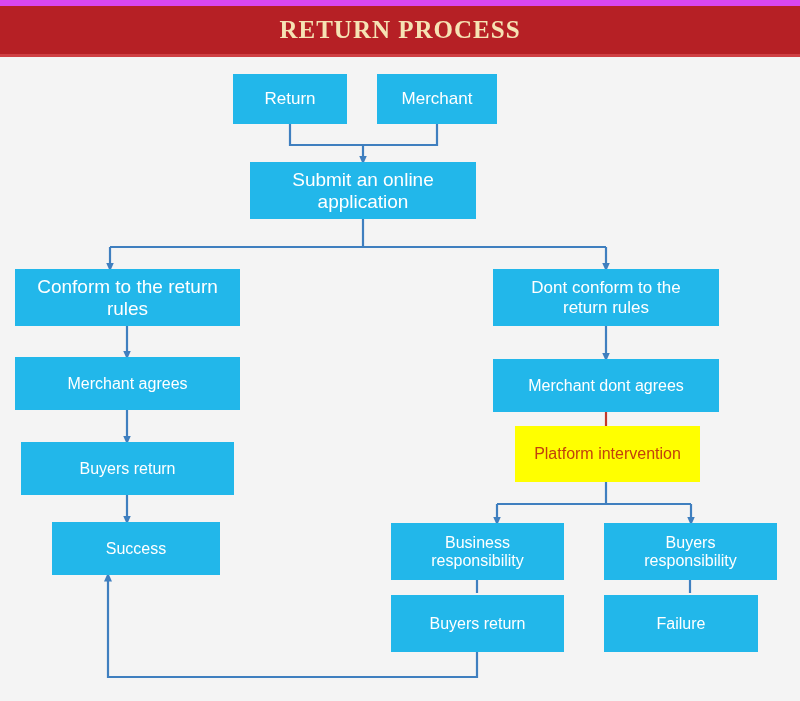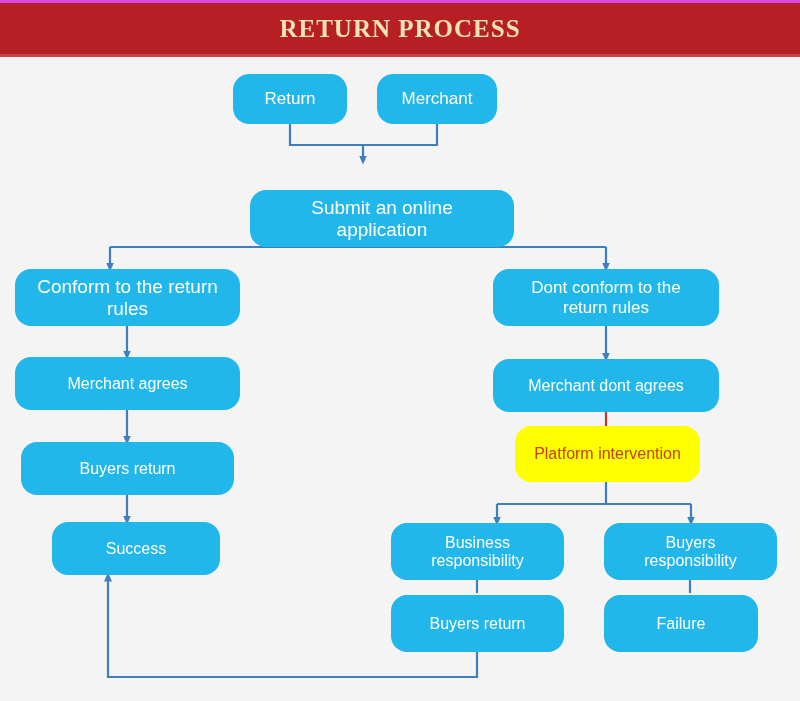--- a/index.html
+++ b/index.html
@@ -18,21 +18,21 @@
     overflow: hidden;
   }
   
   #banner {
     position: absolute;
     left: 0;
     top: 0;
     width: 800px;
     height: 57px;
     background: #b62025;
-    border-top: 3px solid #d946ef;
+    border-top: 6px solid #d946ef;
     border-bottom: 3px solid #cf4044;
     box-sizing: border-box;
     display: flex;
     align-items: center;
     justify-content: center;
   }
   #banner-title {
     color: #f6e3b4;
     font-size: 25px;
     font-family: "Liberation Serif", serif;
@@ -59,21 +59,20 @@
     position: absolute;
     box-sizing: border-box;
     background: #22b7ea;
     color: #ffffff;
     display: flex;
     align-items: center;
     justify-content: center;
     text-align: center;
     line-height: 1.12;
     padding: 2px 16px;
-    border-radius: 16px;
   }
   .node.highlight {
     background: #ffff00;
     color: #c2410c;
   }
 </style>
 </head>
 <body>
 
 <div id="page">
@@ -126,21 +125,21 @@
     </svg>
 
     <div class="node" style="left:233px; top:17px; width:114px; height:50px; font-size:17px;">
       <span>Return</span>
     </div>
 
     <div class="node" style="left:377px; top:17px; width:120px; height:50px; font-size:17px;">
       <span>Merchant</span>
     </div>
 
-    <div class="node" style="left:250px; top:105px; width:264px; height:57px; font-size:19px;margin-top:28px;">
+    <div class="node" style="left:250px; top:105px; width:226px; height:57px; font-size:19px;">
       <span>Submit an online application</span>
     </div>
 
     <div class="node" style="left:15px; top:212px; width:225px; height:57px; font-size:19px;">
       <span>Conform to the return rules</span>
     </div>
 
     <div class="node" style="left:493px; top:212px; width:226px; height:57px; font-size:17px;">
       <span>Dont conform to the return rules</span>
     </div>

